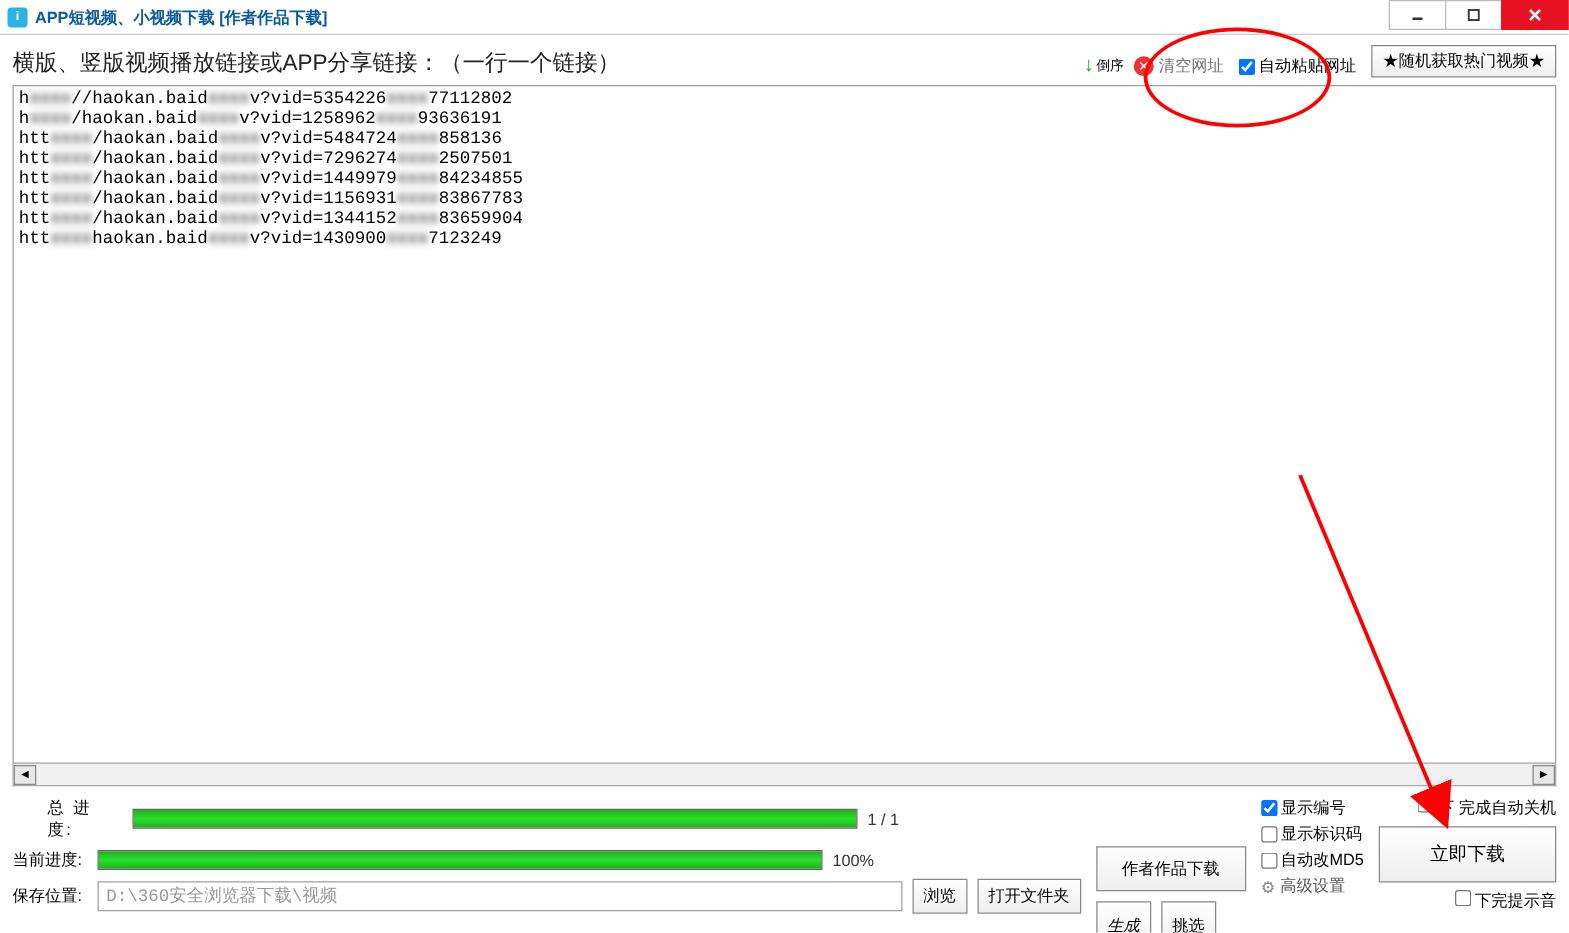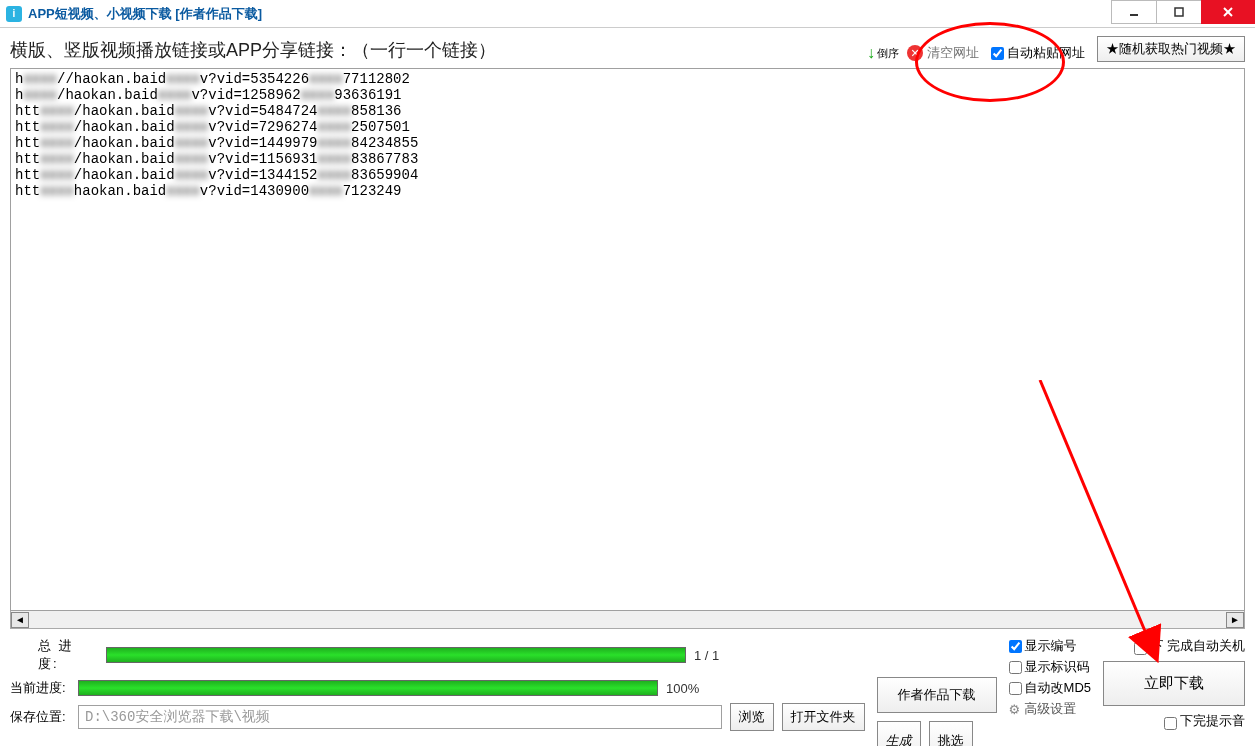--- a/index.html
+++ b/index.html
@@ -35,21 +35,21 @@
   .btn { border: 1px solid #888; background: linear-gradient(#fff,#eee); padding: 4px 10px; font-size: 13px; cursor: pointer; }
   .btn-big { padding: 12px 40px; font-size: 15px; }
   .btn-mid { padding: 8px 16px; }
   .btn-sm { padding: 4px 8px; }
   .save-input { flex: 1; border: 1px solid #a0a0a0; height: 24px; padding: 2px 6px; font-family: "Courier New", monospace; color: #999; font-size: 14px; }
   .opts { display: flex; flex-direction: column; gap: 3px; font-size: 13px; }
   .opts label { display: flex; align-items: center; gap: 3px; white-space: nowrap; }
   .adv { display: flex; align-items: center; gap: 4px; color: #555; cursor: pointer; }
   .gear { color: #888; }
   .rightcol { display: flex; flex-direction: column; align-items: flex-end; gap: 6px; font-size: 13px; }
-  .rightcol label { display: flex; align-items: flex-end; gap: 3px; white-space: nowrap; }
+  .rightcol label { display: flex; align-items: flex-start; gap: 3px; white-space: nowrap; }
   .bottom-grid { display: flex; align-items: flex-start; gap: 12px; }
   .bottom-left { flex: 1; }
   .annot-circle { position: absolute; border: 3px solid #f00; border-radius: 50%; width: 150px; height: 80px; left: 915px; top: 22px; pointer-events: none; }
   .annot-arrow { position: absolute; left: 1020px; top: 380px; pointer-events: none; }
 </style>
 </head>
 <body>
 
 <div class="titlebar">
   <div class="titlebar-icon">i</div>

